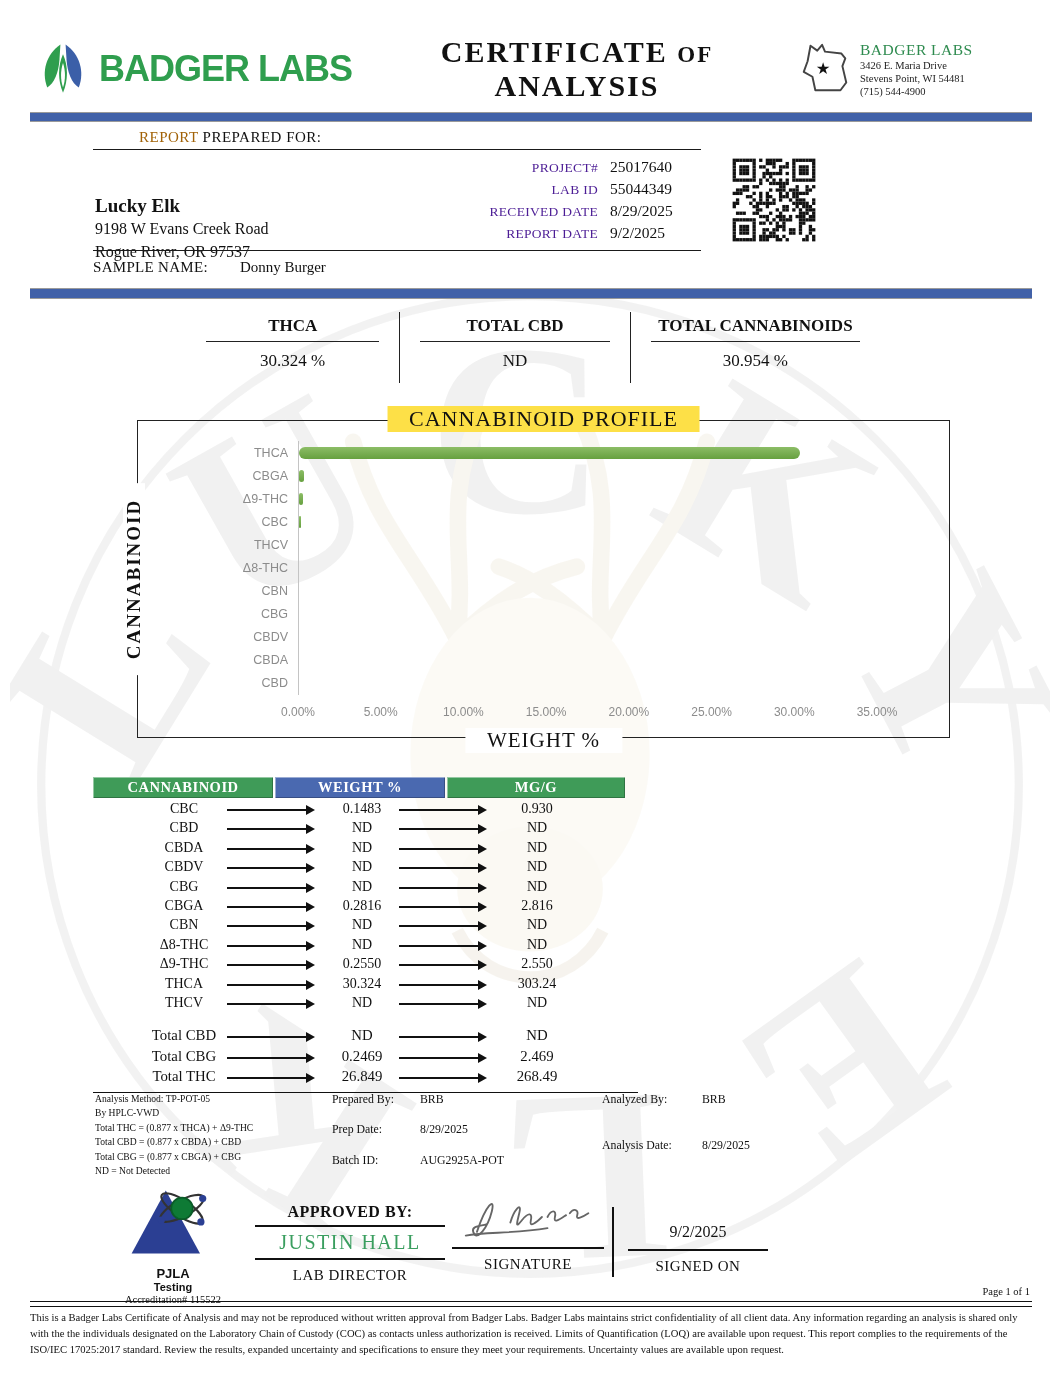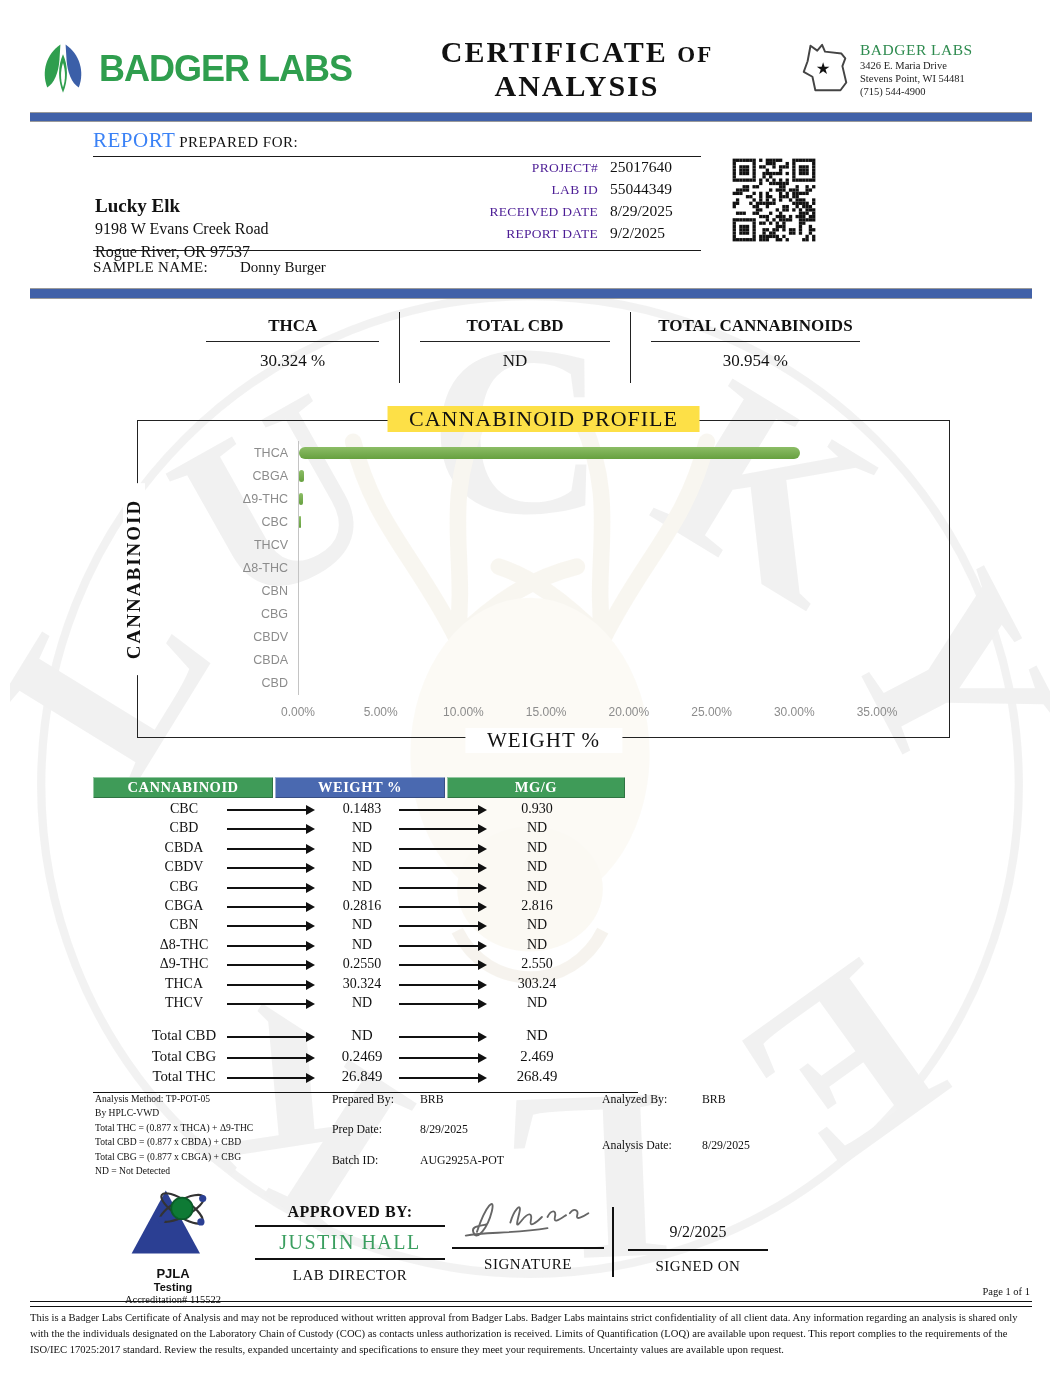--- a/index.html
+++ b/index.html
@@ -20,21 +20,21 @@
   .labinfo-name{color:#2e8b4f;font-size:15.5px;letter-spacing:.5px;}
   .labinfo-line{font-size:10.5px;color:#222;}
   .bluebar{position:absolute;left:30px;right:30px;height:8px;background:#4161a8;
            border-top:1px solid #9a9a9a;border-bottom:1px solid #9a9a9a;}
   .bluebar1{top:112px;}
   .bluebar2{top:288px;height:9px;}
 
   
   .report{position:absolute;top:128px;left:93px;right:30px;}
   .report-head{width:608px;border-bottom:1.6px solid #1a1a1a;padding-bottom:3px;}
-  .report-word{color:#3b82f6;font-size:21px;letter-spacing:.5px;}
+  .report-word{color:#a16207;font-size:15px;letter-spacing:.5px;margin-left:46px;}
   .report-rest{font-size:15px;letter-spacing:.5px;}
   .client{position:absolute;left:2px;top:32px;margin-top:35px;}
   .client-name{font-weight:700;font-size:19px;}
   .client-line{font-size:16px;line-height:1.45;}
   .fields{position:absolute;left:375px;top:30px;display:grid;grid-template-columns:130px 150px;
           column-gap:12px;row-gap:4px;align-items:baseline;}
   .rf-label{color:#4c1d95;font-size:13.5px;text-align:right;letter-spacing:.3px;}
   .rf-value{font-size:15.5px;}
   .qr{position:absolute;left:633px;top:24px;width:96px;height:96px;background:#fff;}
 

